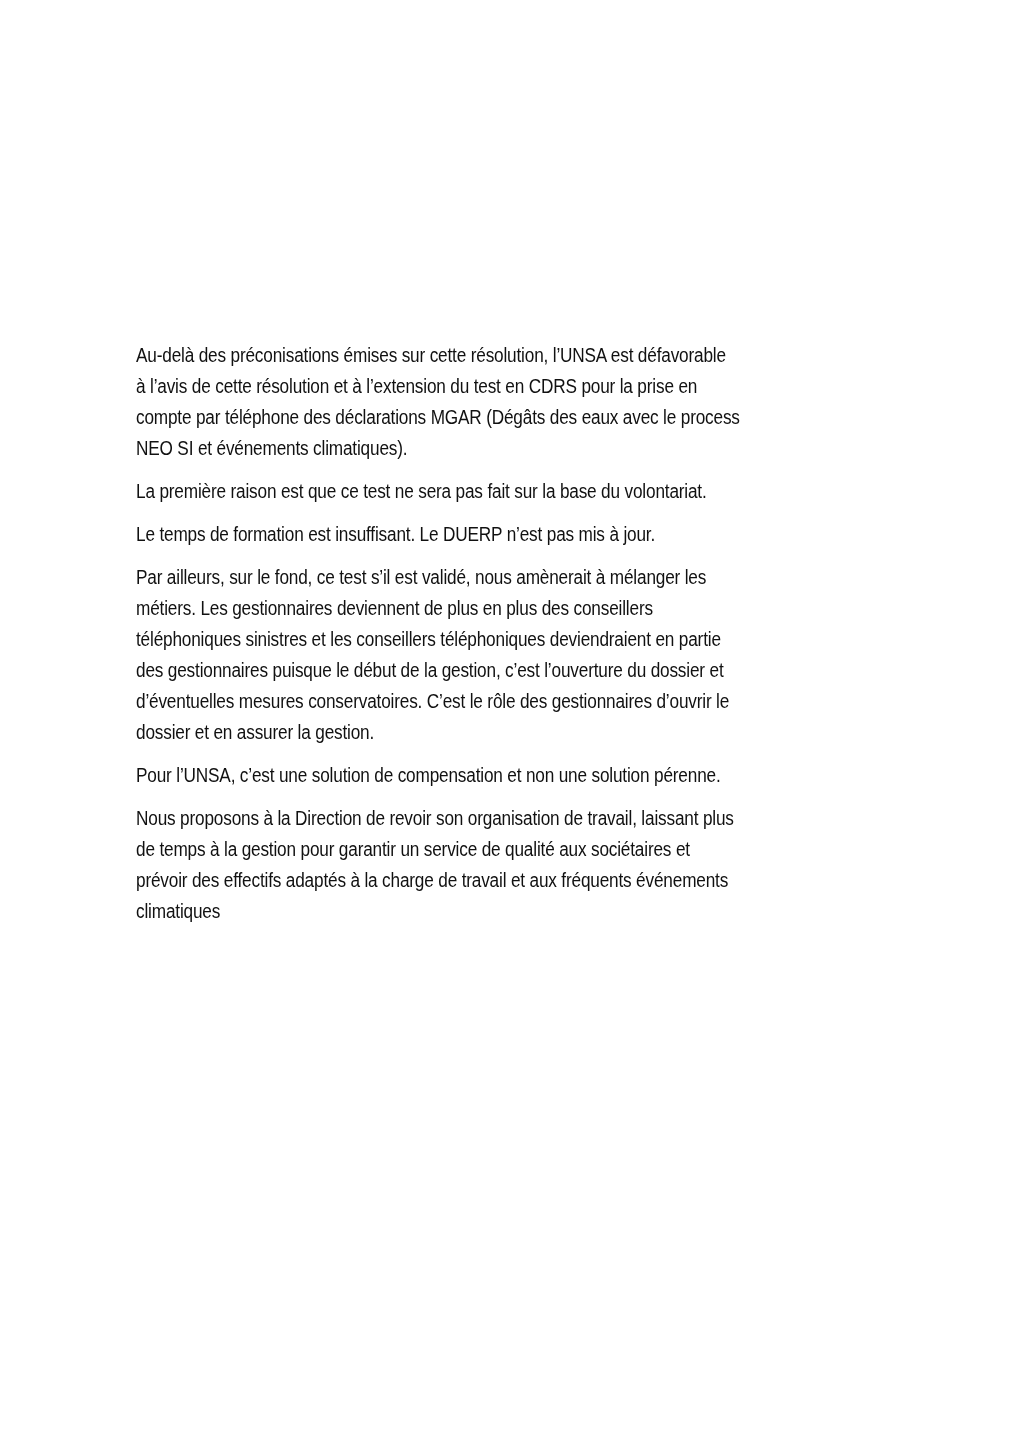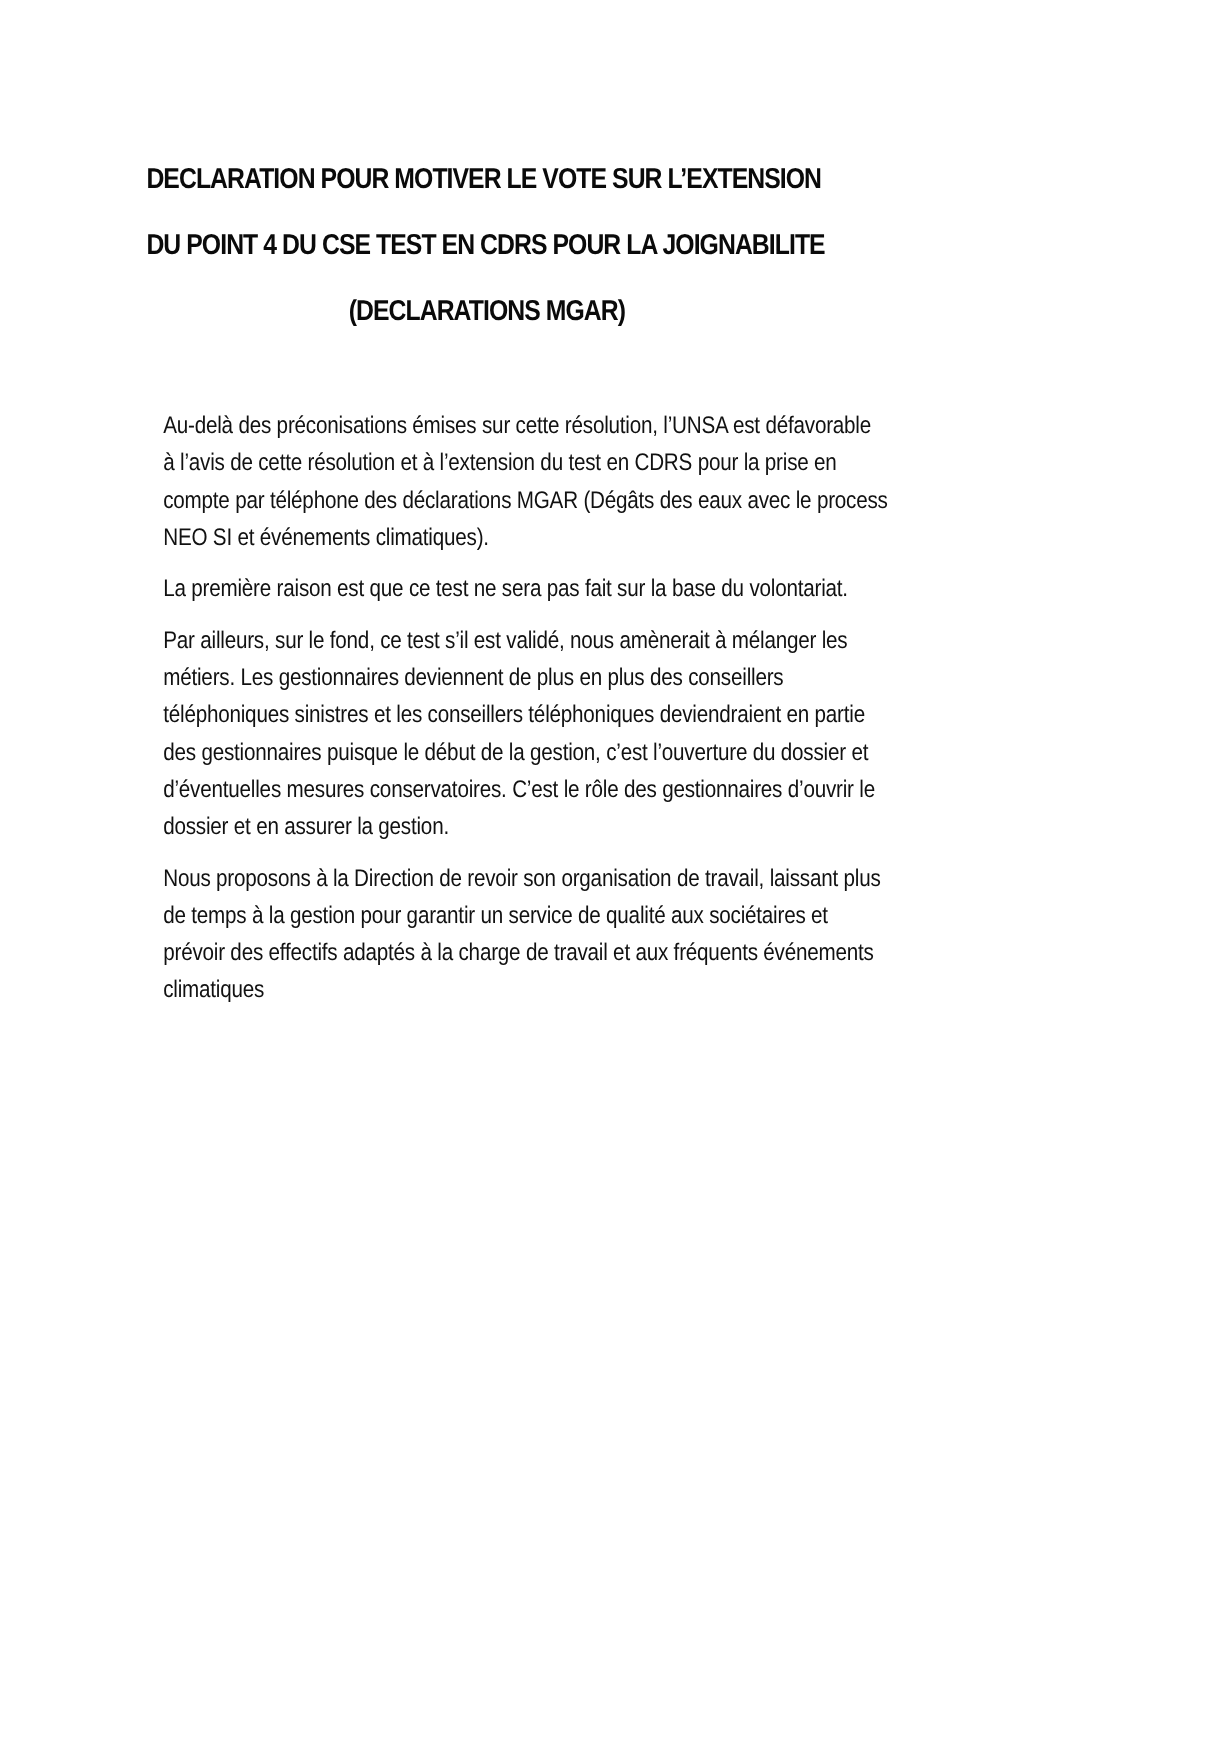--- a/index.html
+++ b/index.html
@@ -61,43 +61,44 @@
       white-space: nowrap;
       transform-origin: left center;
       transform: scaleX(0.86);
       letter-spacing: -0.2px;
     }
   </style>
 </head>
 <body>
 
 <div class="page">
-  <div class="title-block">
-    <div class="title-line l1">DECLARATION POUR MOTIVER LE VOTE SUR L’EXTENSION</div>
-    <div class="title-line l2">DU POINT 4 DU CSE TEST EN CDRS POUR LA JOIGNABILITE</div>
-    <div class="title-line centered">(DECLARATIONS MGAR)</div>
-  </div>
 
   <div class="body-block" id="body-block">
       <div class="para">
         <span class="line">Au-delà des préconisations émises sur cette résolution, l’UNSA est défavorable</span>
         <span class="line">à l’avis de cette résolution et à l’extension du test en CDRS pour la prise en</span>
         <span class="line">compte par téléphone des déclarations MGAR (Dégâts des eaux avec le process</span>
         <span class="line">NEO SI et événements climatiques).</span>
       </div>
       <div class="para">
         <span class="line">La première raison est que ce test ne sera pas fait sur la base du volontariat.</span>
       </div>
       <div class="para">
+        <span class="line">Le temps de formation est insuffisant. Le DUERP n’est pas mis à jour.</span>
+      </div>
+      <div class="para">
         <span class="line">Par ailleurs, sur le fond, ce test s’il est validé, nous amènerait à mélanger les</span>
         <span class="line">métiers. Les gestionnaires deviennent de plus en plus des conseillers</span>
         <span class="line">téléphoniques sinistres et les conseillers téléphoniques deviendraient en partie</span>
         <span class="line">des gestionnaires puisque le début de la gestion, c’est l’ouverture du dossier et</span>
         <span class="line">d’éventuelles mesures conservatoires. C’est le rôle des gestionnaires d’ouvrir le</span>
         <span class="line">dossier et en assurer la gestion.</span>
+      </div>
+      <div class="para">
+        <span class="line">Pour l’UNSA, c’est une solution de compensation et non une solution pérenne.</span>
       </div>
       <div class="para">
         <span class="line">Nous proposons à la Direction de revoir son organisation de travail, laissant plus</span>
         <span class="line">de temps à la gestion pour garantir un service de qualité aux sociétaires et</span>
         <span class="line">prévoir des effectifs adaptés à la charge de travail et aux fréquents événements</span>
         <span class="line">climatiques</span>
       </div>
     </div>
 </div>
 

